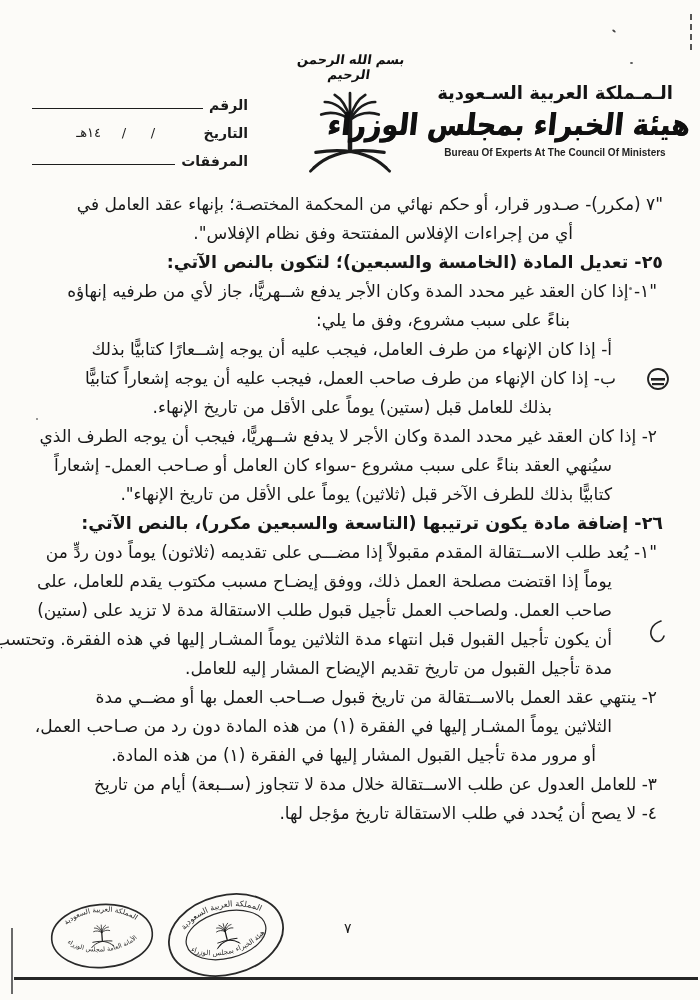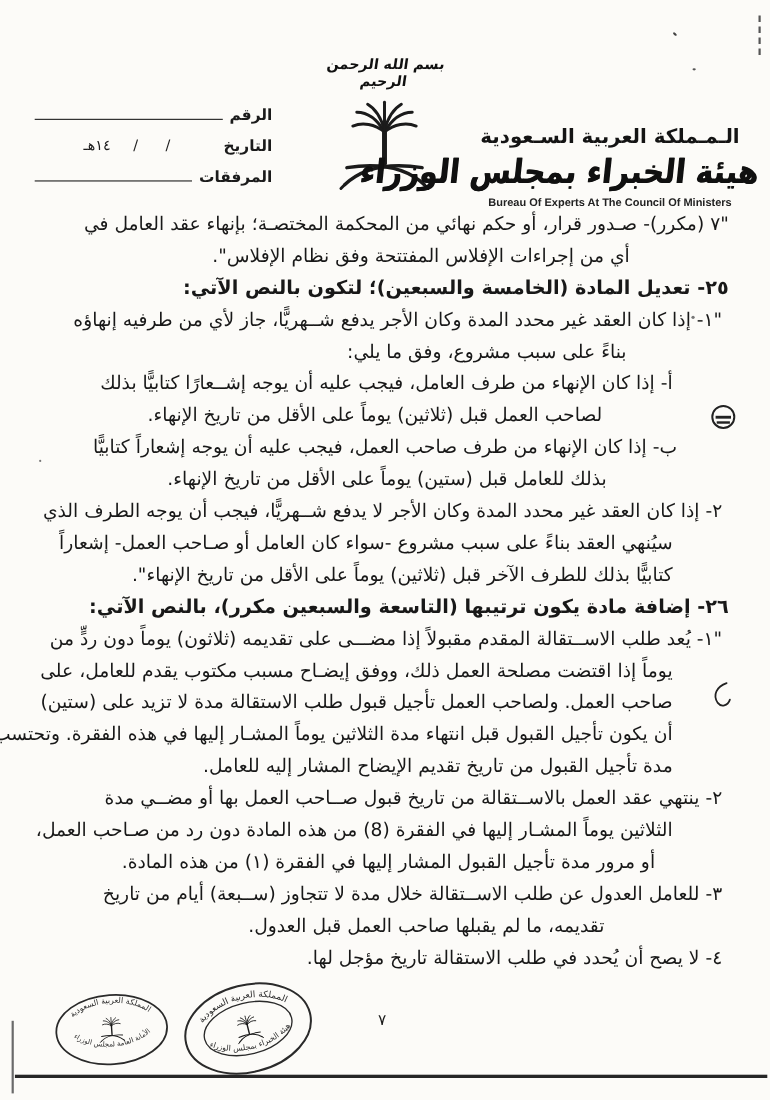--- a/index.html
+++ b/index.html
@@ -4,21 +4,21 @@
 <style>
   * { box-sizing: border-box; margin: 0; padding: 0; }
   html,body { width:700px; height:1000px; }
   body { font-family: "DejaVu Sans", sans-serif; background:#e8e8e6; }
   .page {
     position:relative; width:700px; height:1000px;
     background:#fcfbf8; color:#1b1b1b; overflow:hidden; direction:rtl;
   }
 
   
-  .kingdom-block { position:absolute; top:82px; right:10px; width:270px; text-align:center;margin-top:32px; }
+  .kingdom-block { position:absolute; top:82px; right:10px; width:270px; text-align:center; }
   .kingdom-name { font-size:18px; font-weight:700; letter-spacing:0; color:#141414; }
   .bureau-calligraphy {
     font-size:27px; font-weight:800; line-height:44px; color:#101010;
     transform: skewX(-6deg) scaleY(1.12); transform-origin:center;
     white-space:nowrap; text-shadow: 0.6px 0 0 #101010;
   }
   .bureau-en { font-size:10px; font-weight:700; font-family:"Liberation Sans", sans-serif; color:#222;text-align:center; }
 
   .bismillah { position:absolute; top:52px; left:285px; width:130px; text-align:center;
     font-size:13px; font-weight:700; transform:skewX(-8deg); color:#101010; }
@@ -110,37 +110,35 @@
     </div>
   </div>
 
   <div class="doc-body">
     <div class="line" style="padding-right:0">"٧ (مكرر)- صـدور قرار، أو حكم نهائي من المحكمة المختصـة؛ بإنهاء عقد العامل في</div>
     <div class="line" style="padding-right:90px">أي من إجراءات الإفلاس المفتتحة وفق نظام الإفلاس".</div>
     <div class="line bold" style="padding-right:0">٢٥- تعديل المادة (الخامسة والسبعين)؛ لتكون بالنص الآتي:</div>
     <div class="line" style="padding-right:6px">"١- إذا كان العقد غير محدد المدة وكان الأجر يدفع شــهريًّا، جاز لأي من طرفيه إنهاؤه</div>
     <div class="line" style="padding-right:93px">بناءً على سبب مشروع، وفق ما يلي:</div>
     <div class="line" style="padding-right:51px">أ- إذا كان الإنهاء من طرف العامل، فيجب عليه أن يوجه إشــعارًا كتابيًّا بذلك</div>
-    <div class="line" style="padding-right:115px">لصاحب العمل قبل (ثلاثين) يوماً على الأقل من تاريخ الإنهاء.</div>
     <div class="line" style="padding-right:47px">ب- إذا كان الإنهاء من طرف صاحب العمل، فيجب عليه أن يوجه إشعاراً كتابيًّا</div>
     <div class="line" style="padding-right:111px">بذلك للعامل قبل (ستين) يوماً على الأقل من تاريخ الإنهاء.</div>
     <div class="line" style="padding-right:6px">٢- إذا كان العقد غير محدد المدة وكان الأجر لا يدفع شــهريًّا، فيجب أن يوجه الطرف الذي</div>
     <div class="line" style="padding-right:51px">سيُنهي العقد بناءً على سبب مشروع -سواء كان العامل أو صـاحب العمل- إشعاراً</div>
     <div class="line" style="padding-right:51px">كتابيًّا بذلك للطرف الآخر قبل (ثلاثين) يوماً على الأقل من تاريخ الإنهاء".</div>
     <div class="line bold" style="padding-right:0">٢٦- إضافة مادة يكون ترتيبها (التاسعة والسبعين مكرر)، بالنص الآتي:</div>
     <div class="line" style="padding-right:6px">"١- يُعد طلب الاســتقالة المقدم مقبولاً إذا مضـــى على تقديمه (ثلاثون) يوماً دون ردٍّ من</div>
     <div class="line" style="padding-right:51px">يوماً إذا اقتضت مصلحة العمل ذلك، ووفق إيضـاح مسبب مكتوب يقدم للعامل، على</div>
     <div class="line" style="padding-right:51px">صاحب العمل. ولصاحب العمل تأجيل قبول طلب الاستقالة مدة لا تزيد على (ستين)</div>
     <div class="line" style="padding-right:51px">أن يكون تأجيل القبول قبل انتهاء مدة الثلاثين يوماً المشـار إليها في هذه الفقرة. وتحتسب</div>
     <div class="line" style="padding-right:51px">مدة تأجيل القبول من تاريخ تقديم الإيضاح المشار إليه للعامل.</div>
     <div class="line" style="padding-right:6px">٢- ينتهي عقد العمل بالاســتقالة من تاريخ قبول صــاحب العمل بها أو مضــي مدة</div>
-    <div class="line" style="padding-right:51px">الثلاثين يوماً المشـار إليها في الفقرة (8) من هذه المادة دون رد من صـاحب العمل،</div>
+    <div class="line" style="padding-right:51px">الثلاثين يوماً المشـار إليها في الفقرة (١) من هذه المادة دون رد من صـاحب العمل،</div>
     <div class="line" style="padding-right:67px">أو مرور مدة تأجيل القبول المشار إليها في الفقرة (١) من هذه المادة.</div>
     <div class="line" style="padding-right:6px">٣- للعامل العدول عن طلب الاســتقالة خلال مدة لا تتجاوز (ســبعة) أيام من تاريخ</div>
-    <div class="line" style="padding-right:113px">تقديمه، ما لم يقبلها صاحب العمل قبل العدول.</div>
     <div class="line" style="padding-right:6px">٤- لا يصح أن يُحدد في طلب الاستقالة تاريخ مؤجل لها.</div>
   </div>
 
   <div class="stamp stamp-1">
     <svg viewBox="0 0 120 80">
       <ellipse cx="60" cy="40" rx="56" ry="35" fill="none" stroke="#2a2a2a" stroke-width="1.8"></ellipse>
       <path id="st1-top" d="M 10,46 A 50,33 0 0 1 110,46" fill="none"></path>
       <text font-size="8" fill="#2a2a2a">
         <textPath href="#st1-top" startOffset="50%" text-anchor="middle">المملكة العربية السعودية</textPath>
       </text>

